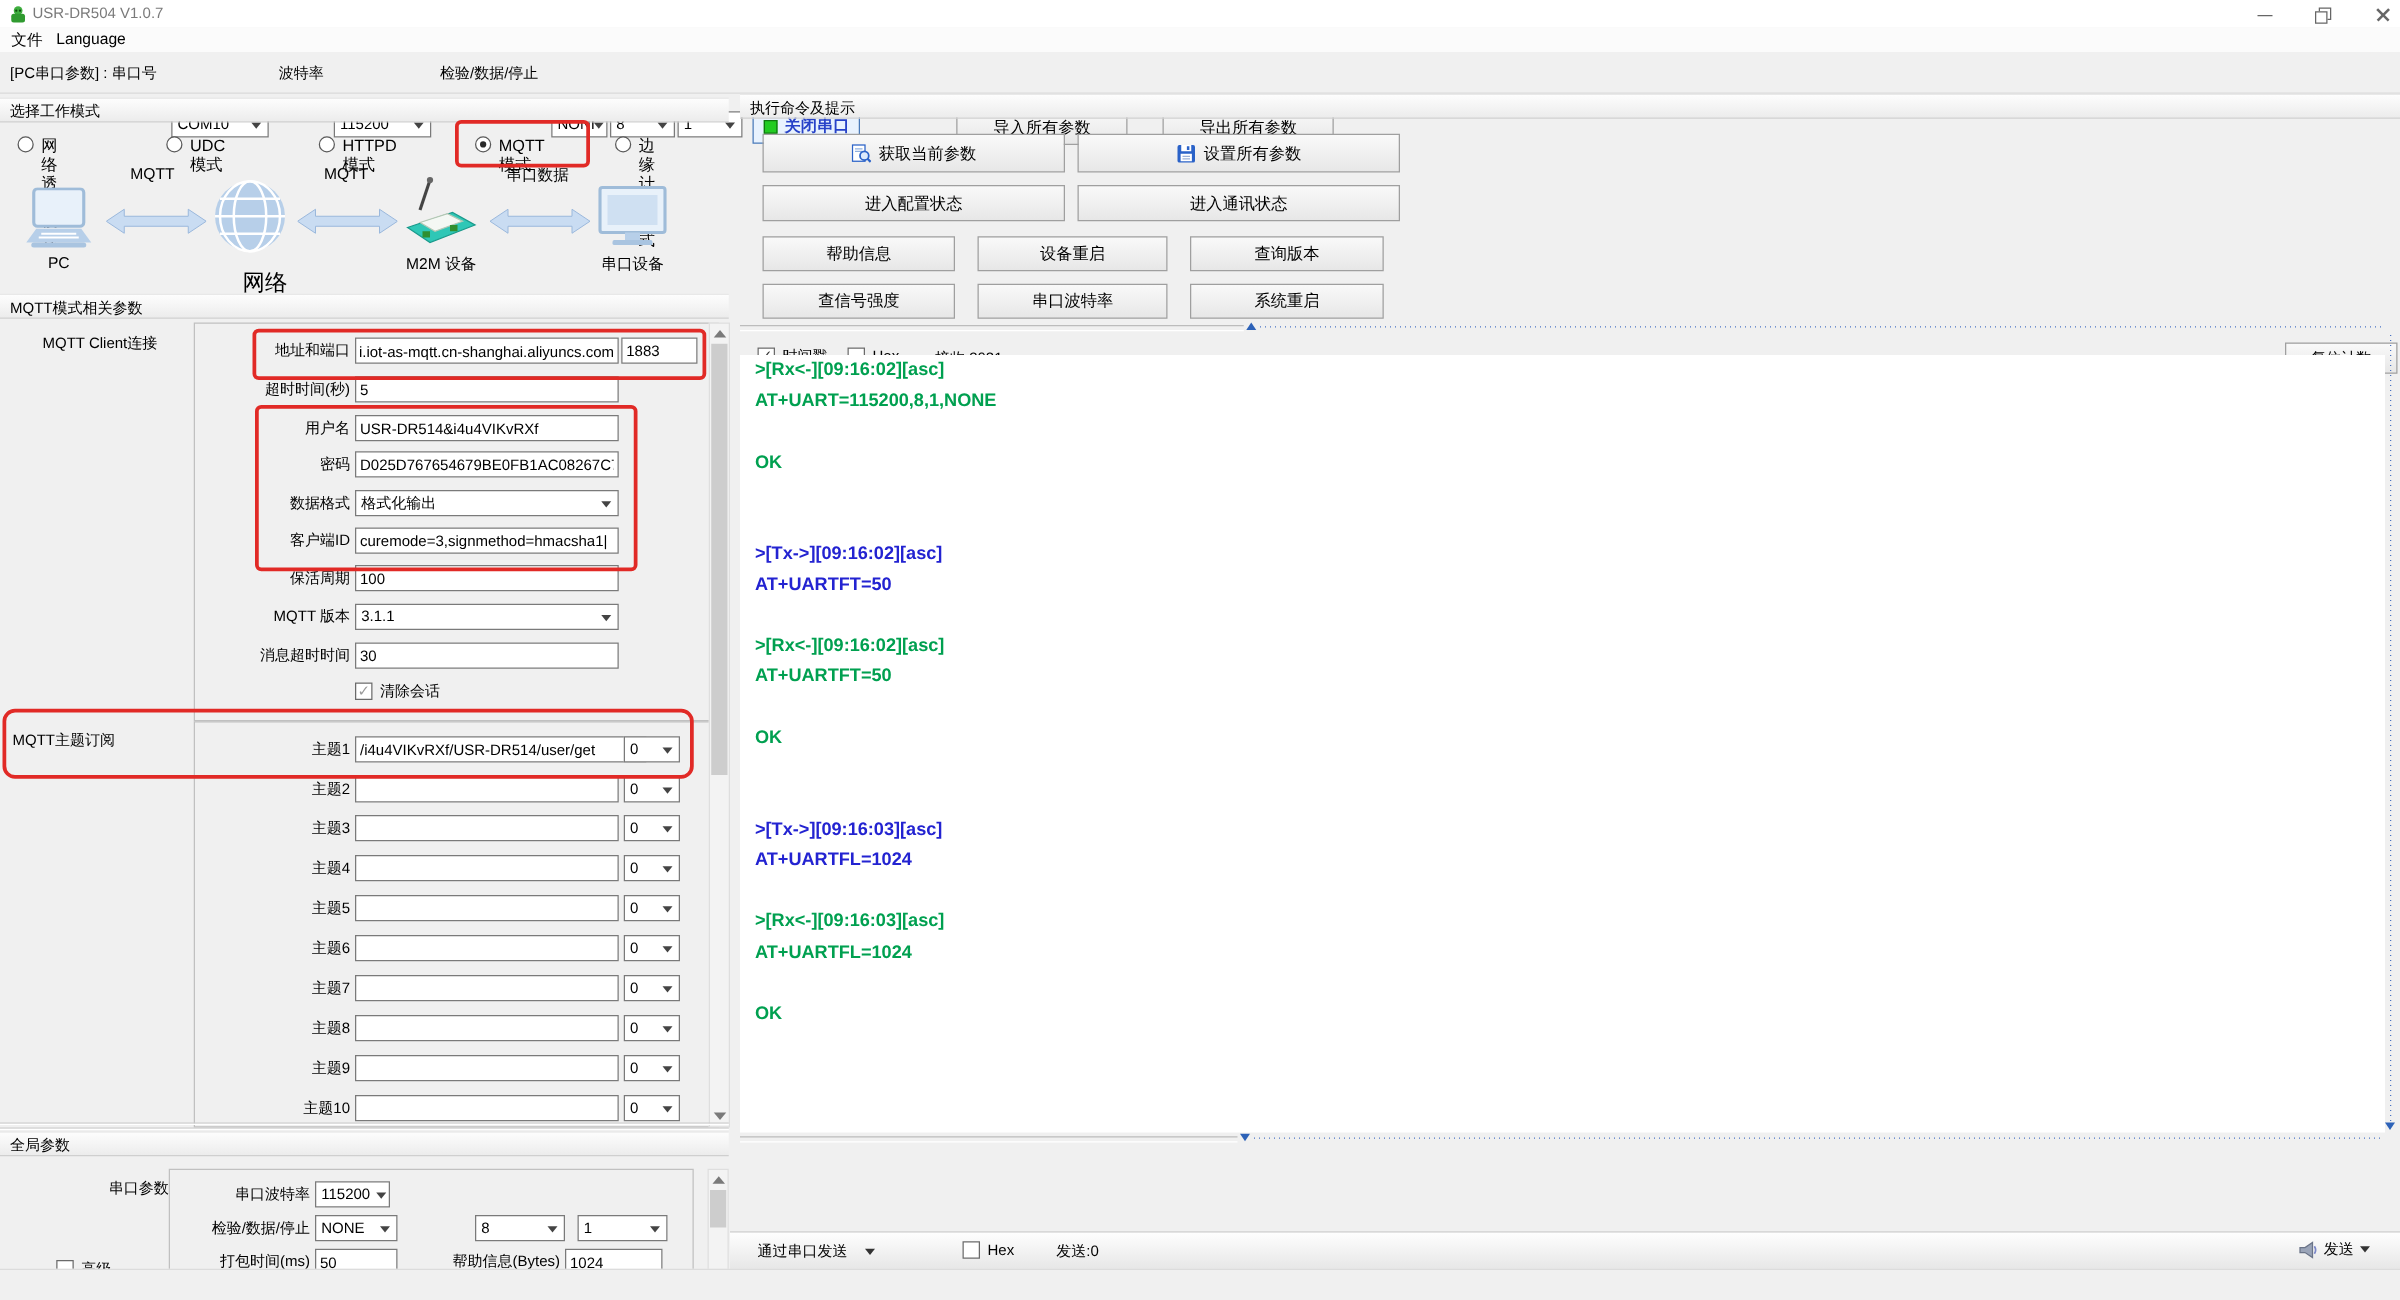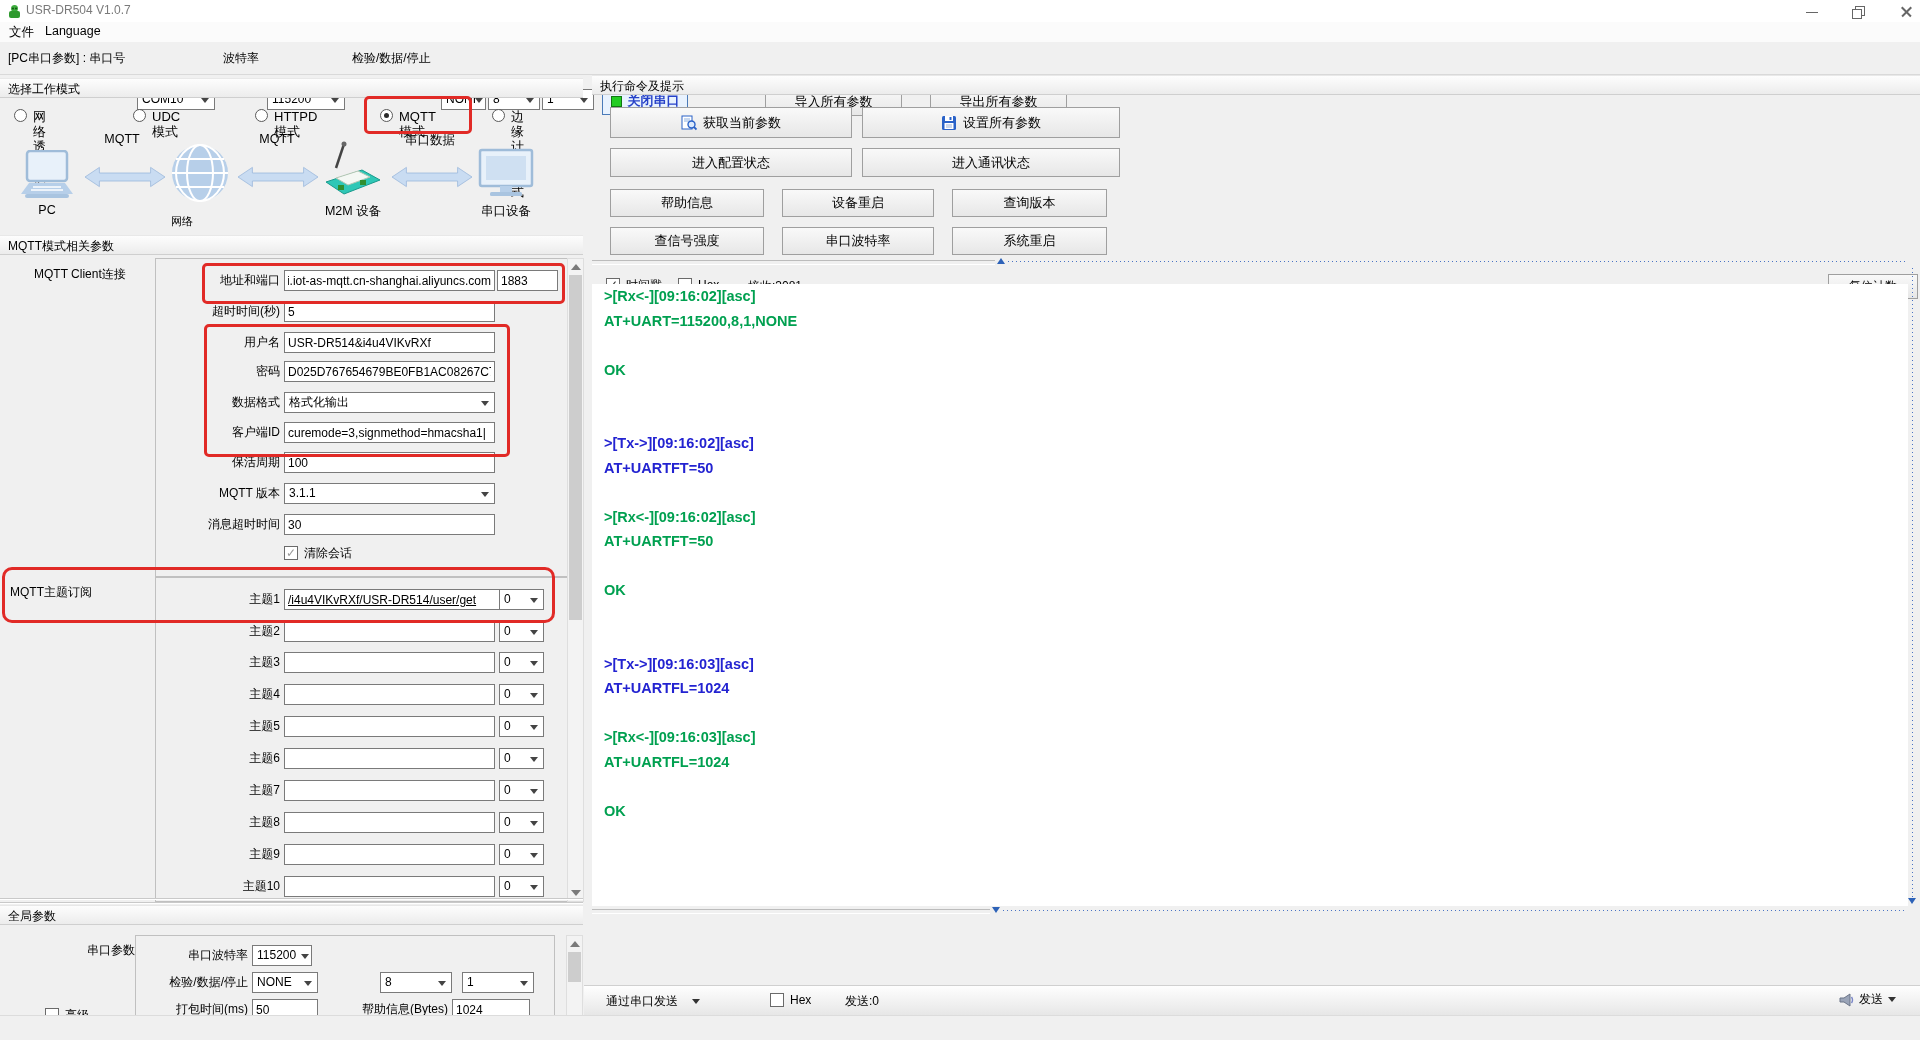--- a/index.html
+++ b/index.html
@@ -160,21 +160,21 @@
   </svg>
 
   <svg class="abs" style="left:170px;top:143px" width="60" height="60" viewBox="0 0 60 60">
     <circle cx="30" cy="30" r="28" fill="#b7cfe9"></circle>
     <ellipse cx="30" cy="30" rx="13" ry="28" fill="none" stroke="#fff" stroke-width="2"></ellipse>
     <ellipse cx="30" cy="30" rx="24" ry="28" fill="none" stroke="#fff" stroke-width="2"></ellipse>
     <line x1="2" y1="30" x2="58" y2="30" stroke="#fff" stroke-width="2"></line>
     <line x1="6" y1="16" x2="54" y2="16" stroke="#fff" stroke-width="2"></line>
     <line x1="6" y1="44" x2="54" y2="44" stroke="#fff" stroke-width="2"></line>
   </svg>
-  <div class="abs" style="left:152px;top:214px;width:60px;text-align:center;font-size:11px">网络</div>
+  <div class="abs" style="left:170px;top:214px;width:60px;text-align:right;font-size:18px">网络</div>
 
   <div class="abs" style="left:255px;top:132px;width:44px;text-align:center;font-size:12.5px">MQTT</div>
   <svg class="abs" style="left:238px;top:165px" width="80" height="24" viewBox="0 0 100 26">
     <polygon points="0,13 18,1 18,8 82,8 82,1 100,13 82,25 82,18 18,18 18,25" fill="#c9dcf2" stroke="#9ab8dc"></polygon>
   </svg>
 
   <svg class="abs" style="left:322px;top:140px" width="62" height="62" viewBox="0 0 62 62">
     <line x1="14" y1="28" x2="22" y2="4" stroke="#444" stroke-width="2.5"></line>
     <circle cx="22" cy="4" r="2.5" fill="#666"></circle>
     <polygon points="4,42 40,30 58,40 22,54" fill="#2fc7b6" stroke="#1a9a8c"></polygon>
@@ -235,21 +235,21 @@
 
   <div class="abs lbl" style="left:100px;top:514px;width:180px">消息超时时间</div>
   <input class="abs inp" style="left: 284px; top: 514px; width: 211px;" value="30">
 
   <div class="abs" style="left:284px;top:546px">
     <span class="cbx on gray abs" style="left:0;top:0">✓</span>
     <span class="cblabel abs" style="left:20px;top:0;white-space:nowrap">清除会话</span>
   </div>
 
   <div class="abs lbl" style="left:150px;top:589px;width:130px">主题1</div>
-  <input class="abs inp" style="left: 284px; top: 589px; width: 233px; text-decoration: underline;" value="/i4u4VIKvRXf/USR-DR514/user/get">
+  <input class="abs inp" style="left: 284px; top: 589px; width: 233px;" value="/i4u4VIKvRXf/USR-DR514/user/get">
   <div class="abs combo" style="left:499px;top:589px;width:45px"><span>0</span><span class="chev"></span></div>
 
   <div class="abs lbl" style="left:150px;top:621px;width:130px">主题2</div>
   <input class="abs inp" style="left: 284px; top: 621px; width: 211px;" value="">
   <div class="abs combo" style="left:499px;top:621px;width:45px"><span>0</span><span class="chev"></span></div>
 
   <div class="abs lbl" style="left:150px;top:652px;width:130px">主题3</div>
   <input class="abs inp" style="left: 284px; top: 652px; width: 211px;" value="">
   <div class="abs combo" style="left:499px;top:652px;width:45px"><span>0</span><span class="chev"></span></div>
 

